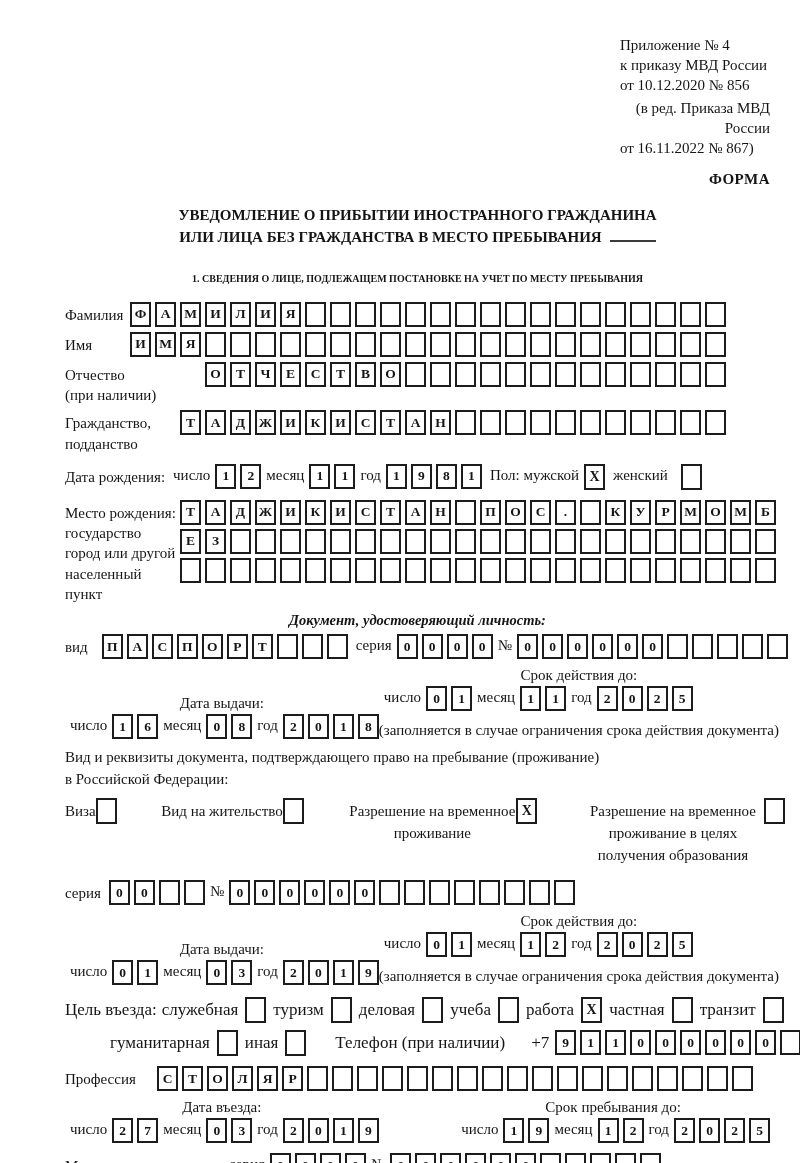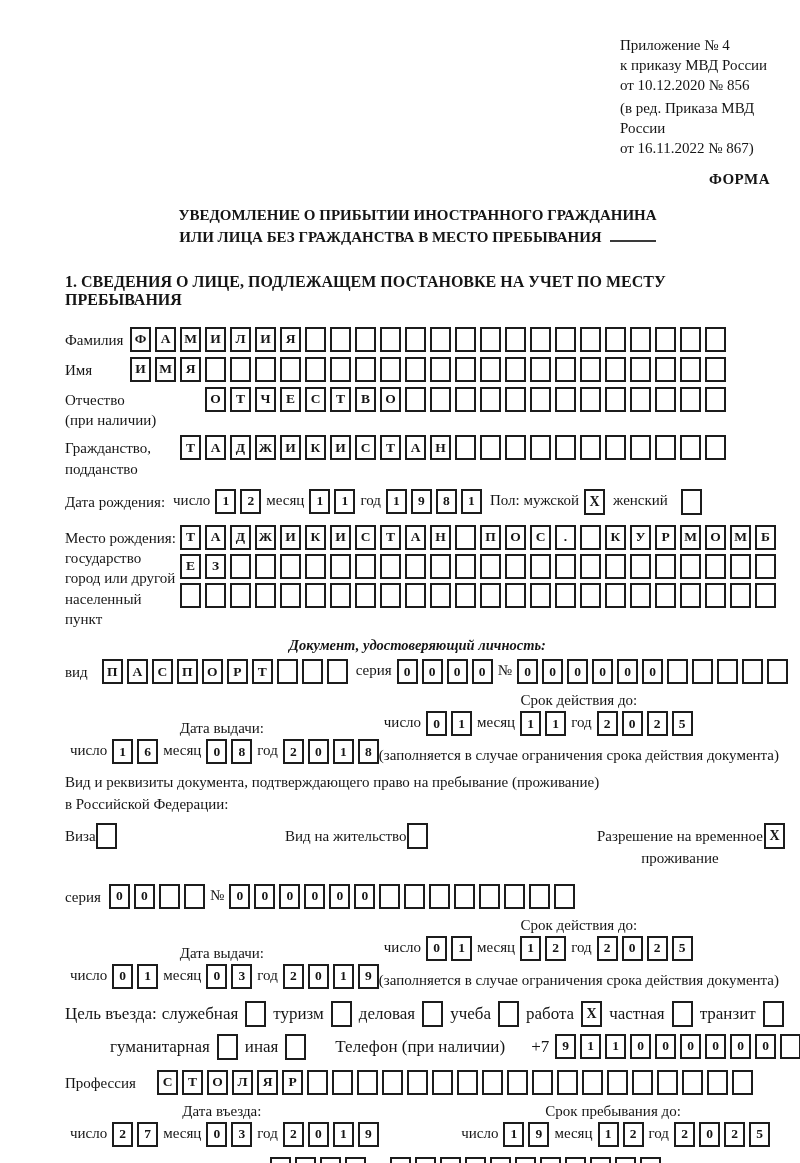--- a/index.html
+++ b/index.html
@@ -6,27 +6,27 @@
   html, body { background: #ffffff; }
   body {
     width: 800px; height: 1163px; overflow: hidden;
     font-family: "Liberation Serif", "DejaVu Serif", serif;
     color: #151515; font-size: 15px;
   }
   .page { padding: 36px 30px 0 65px; width: 800px; }
 
   
   .hdr { padding-left: 555px; font-size: 15px; line-height: 1.32; }
-  .hdr .gap { margin-top: 4px; }
+  .hdr .gap { margin-top: 4px; text-align: right; }
   .form-label { text-align: right; font-weight: bold; font-size: 15px; margin-top: 12px; letter-spacing: .5px; }
 
   
   .title { text-align: center; font-weight: bold; font-size: 15px; margin-top: 16px; line-height: 1.5; }
   .blank-line { display: inline-block; width: 46px; border-bottom: 2px solid #3a3a3a; height: 13px; margin-left: 8px; }
-  .sec-head { font-weight: bold; font-size: 16px; margin-top: 24px; }
+  .sec-head { font-weight: bold; font-size: 10px; margin-top: 24px; text-align: center; }
 
   
   .frow { display: flex; align-items: flex-start; margin-top: 5px; }
   .flabel { flex-shrink: 0; font-size: 15px; line-height: 1.35; padding-top: 3px; }
   .w62 { width: 65px; } .w140 { width: 140px; } .w115 { width: 115px; } .w150 { width: 150px; }
   .cellrow { display: flex; gap: 4px; flex-shrink: 0; }
   .cellcol { display: flex; flex-direction: column; gap: 4px; }
   .cell {
     width: 21px; height: 25px; border: 2px solid #1c1c1c; background: #fff;
     display: inline-flex; align-items: center; justify-content: center;
@@ -423,20 +423,24 @@
       <span class="cbox"></span>
     </div>
     <div class="opt">
       <span class="optlabel">Вид на жительство</span>
       <span class="cbox"></span>
     </div>
     <div class="opt">
       <span class="optlabel c w160">Разрешение на временное проживание</span>
       <span class="cbox">X</span>
     </div>
+    <div class="opt">
+      <span class="optlabel c w180">Разрешение на временное проживание в целях получения образования</span>
+      <span class="cbox"></span>
+    </div>
   </div>
 
   <div class="frow mt14">
     <span class="flabel">серия</span>
     <span class="cellrow ml8">
         <span class="cell">0</span>
         <span class="cell">0</span>
         <span class="cell"></span>
         <span class="cell"></span>
       </span>

